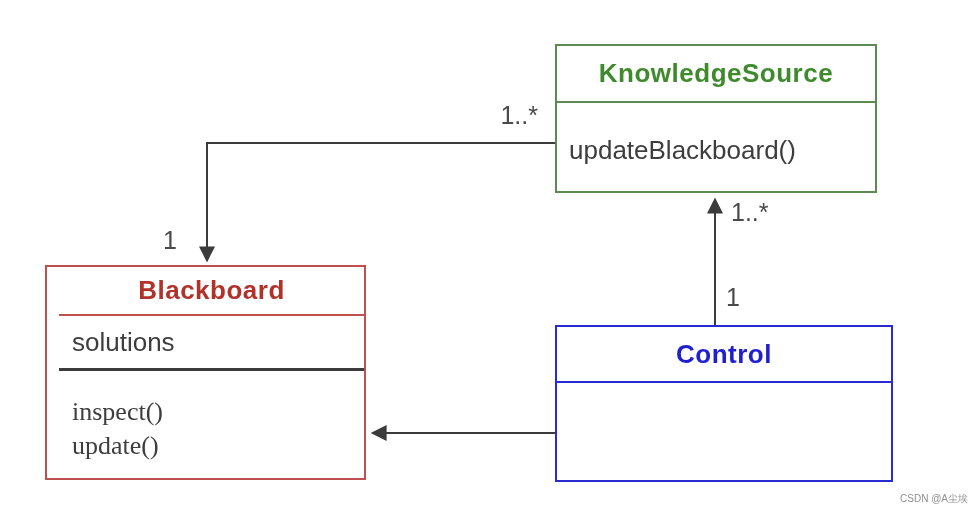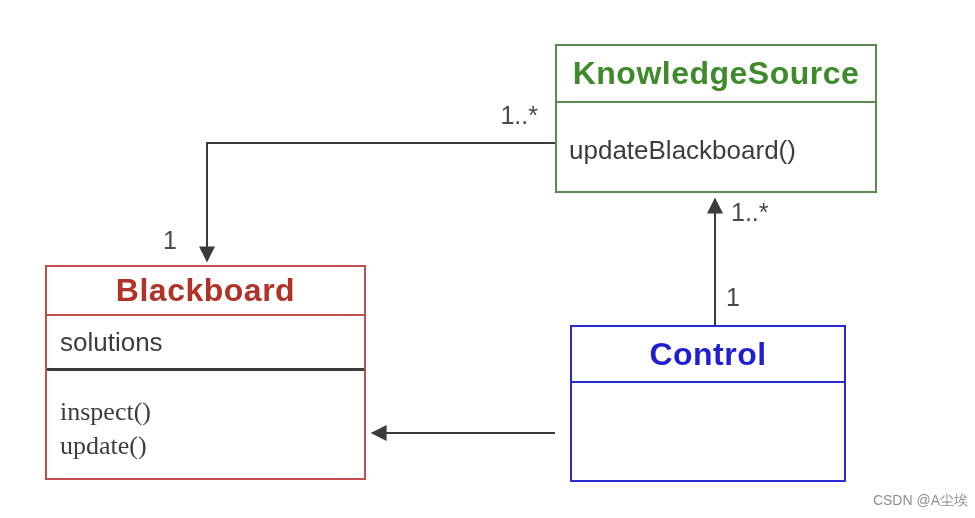--- a/index.html
+++ b/index.html
@@ -35,21 +35,21 @@
   .uml-class {
     position: absolute;
     box-sizing: border-box;
     background: #ffffff;
   }
   .uml-title {
     display: flex;
     align-items: center;
     justify-content: center;
     font-weight: bold;
-    font-size: 32px;
+    font-size: 26px;
     letter-spacing: 0.5px;
     box-sizing: border-box;
   }
   .uml-section {
     box-sizing: border-box;
     color: var(--body-text, #3d3d3d);
     font-size: 26px;
   }
   .uml-line {
     height: 34px;
@@ -66,40 +66,40 @@
     height: 57px;
     border-bottom: 2px solid var(--knowledge-source-border, #5c8a50);
     color: var(--knowledge-source-title, #3f8a2c);
   }
   #ks-box .uml-section { padding: 30px 0 0 12px; }
   
   #bb-box {
     left: 45px; top: 265px;
     width: 321px; height: 215px;
     border: 2px solid var(--blackboard-border, #c0504d);
+    padding-left: 12px;
   }
   #bb-box .uml-title {
     height: 49px;
     border-bottom: 2px solid var(--blackboard-border, #c0504d);
     color: var(--blackboard-title, #b03228);
   }
   #bb-attrs {
     height: 55px;
     display: flex;
     align-items: center;
     padding-left: 13px;
     border-bottom: 3px solid var(--connector, #3b3b3b);
   }
   #bb-methods { padding: 24px 0 0 13px; font-family: Liberation Serif, serif; }
   
   #ctrl-box {
     left: 555px; top: 325px;
-    width: 276px; height: 157px;
+    width: 338px; height: 157px;
     border: 2px solid var(--control-border, #2a2ad2);
-    margin-left: 15px;
   }
   #ctrl-box .uml-title {
     height: 56px;
     border-bottom: 2px solid var(--control-border, #2a2ad2);
     color: var(--control-title, #1f1fd1);
   }
   #ctrl-box .uml-section { padding: 15px 0 0 12px; }
   
   .mult-label {
     position: absolute;
@@ -109,21 +109,21 @@
   }
   #mult-ks-src   { left: 460px; top: 101px; width: 78px; text-align: right; }
   #mult-bb-tgt   { left: 163px; top: 226px; }
   #mult-ctrl-tgt { left: 731px; top: 198px; }
   #mult-ctrl-src { left: 726px; top: 283px; }
   
   #watermark {
     position: absolute;
     right: 7px;
     top: 492px;
-    font-size: 14px;
+    font-size: 10px;
     color: var(--watermark-text, #8f8f8f);
   }
 </style>
 </head>
 <body>
 
 <div id="canvas">
 
   <svg id="connector-layer" viewBox="0 0 975 518" xmlns="http://www.w3.org/2000/svg">
     <defs>

